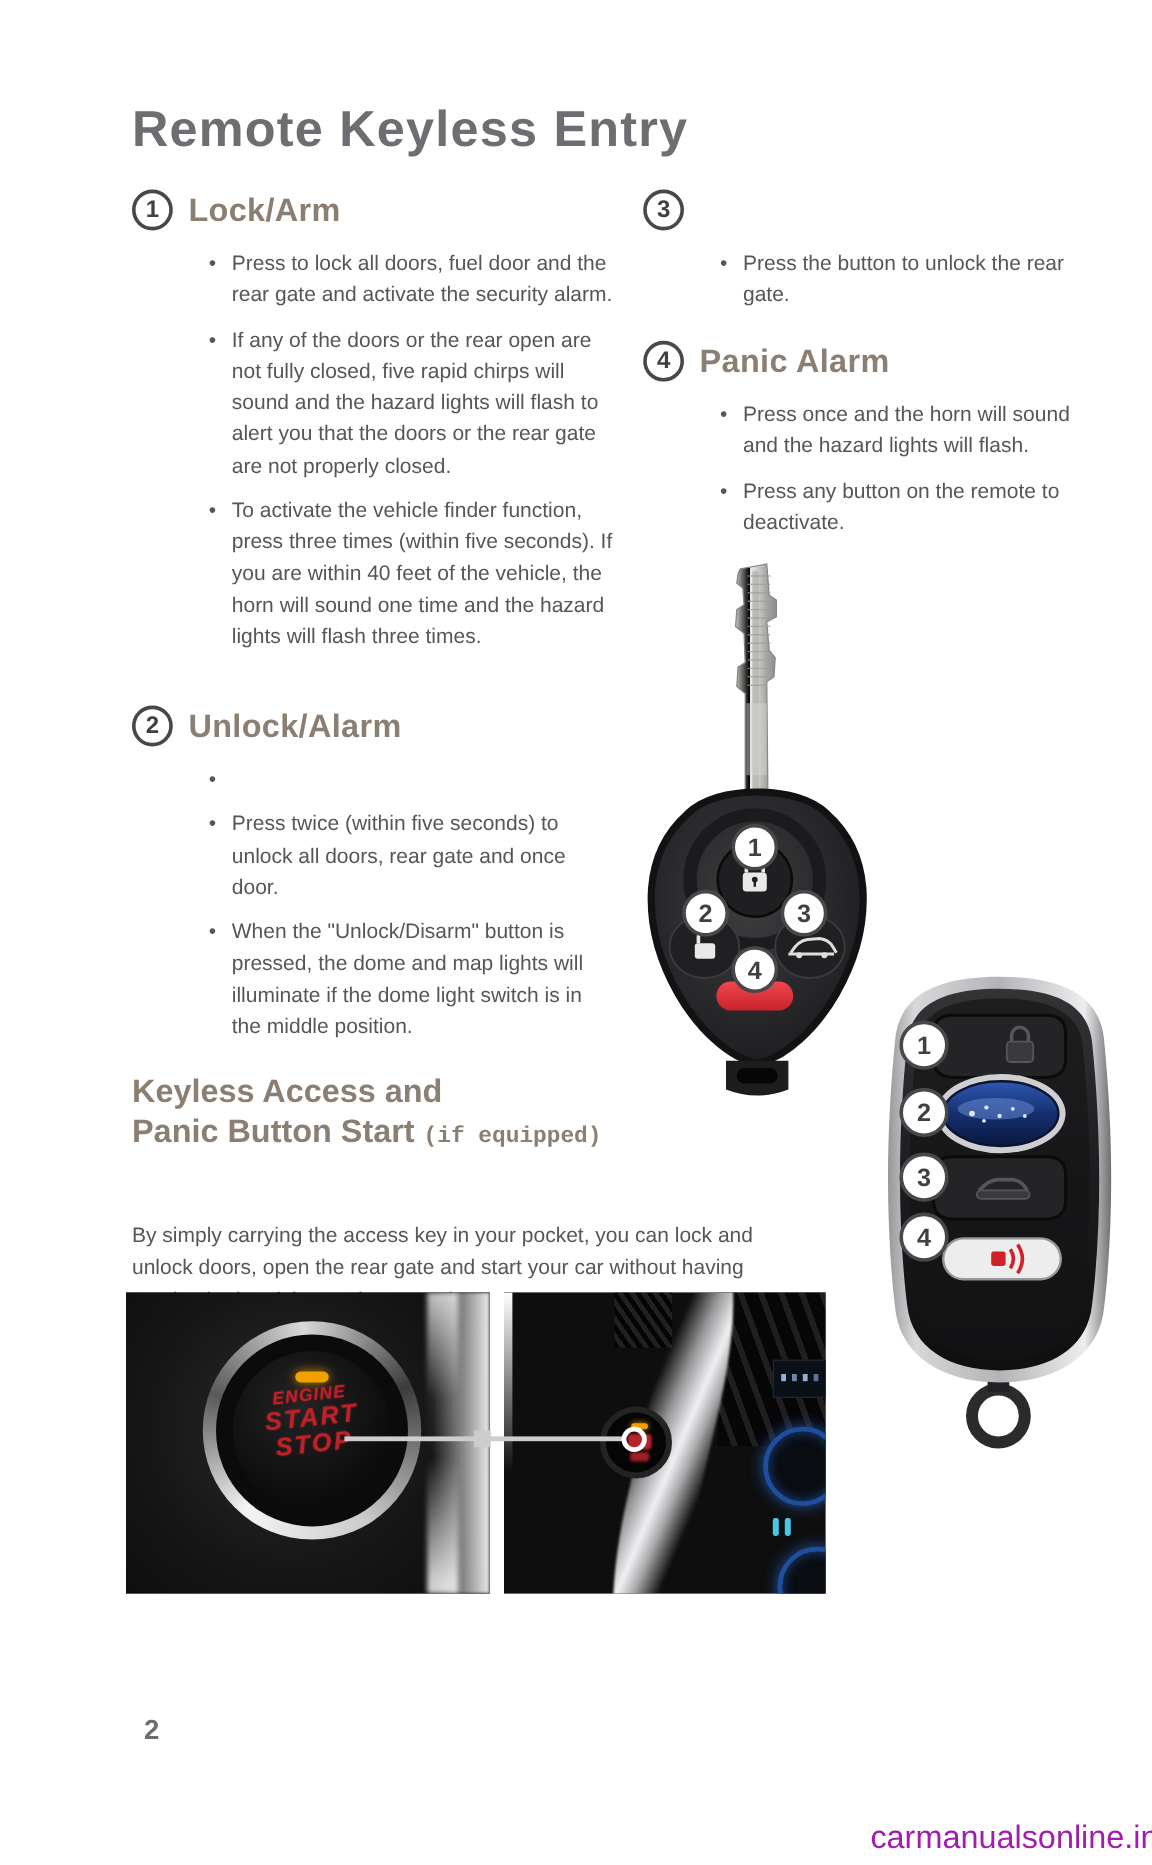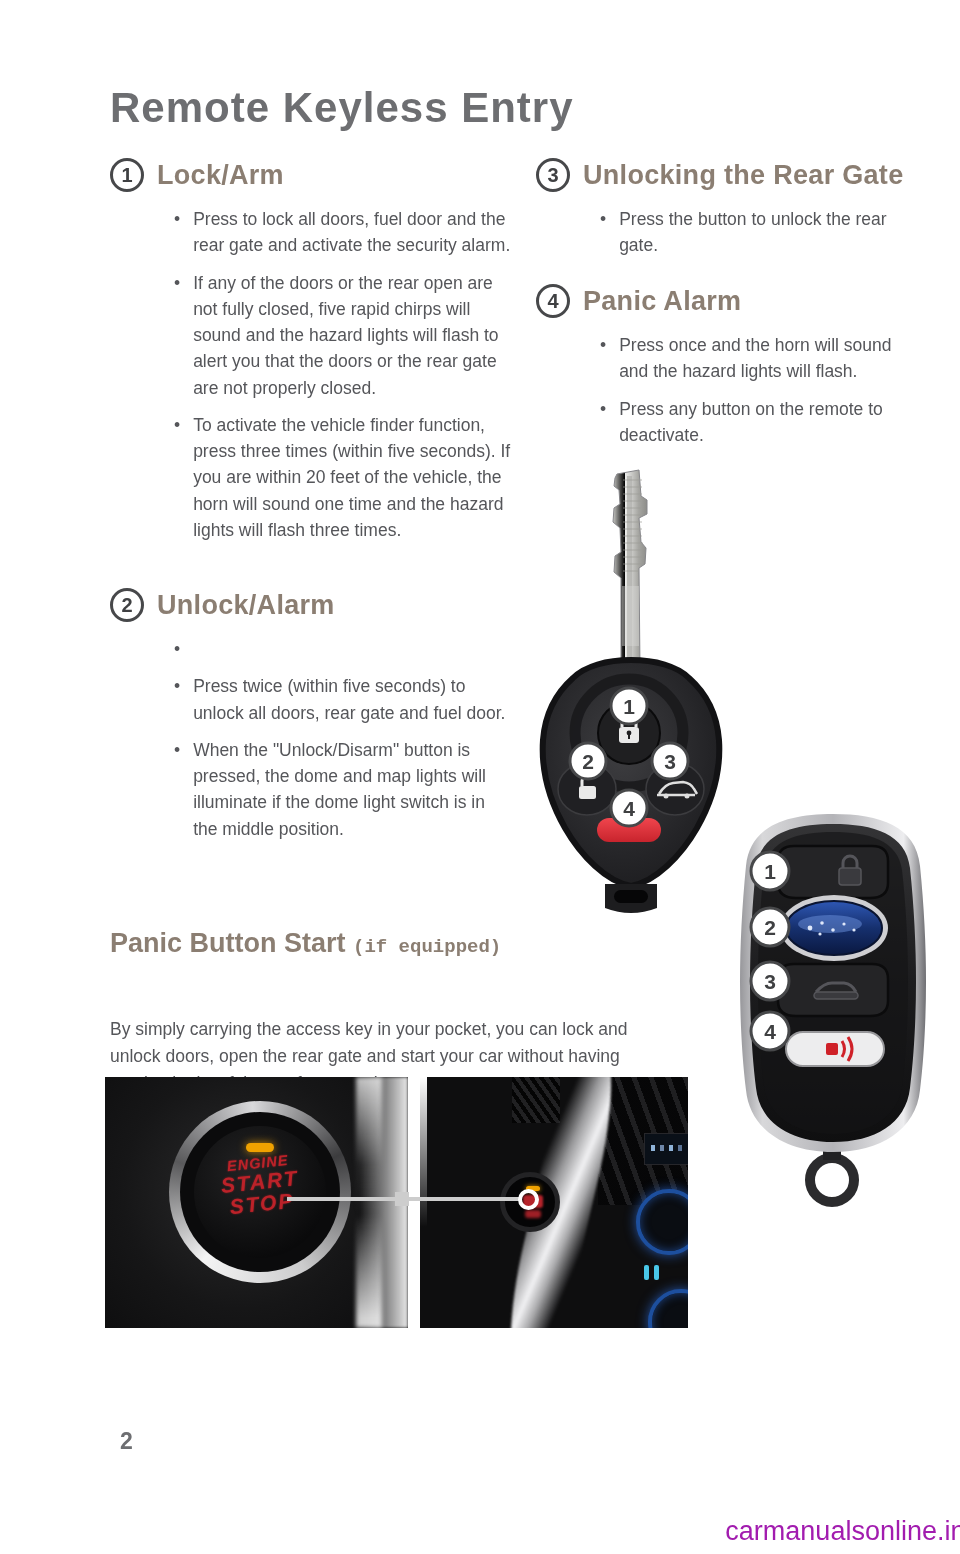--- a/index.html
+++ b/index.html
@@ -109,49 +109,48 @@
       <div class="bullet">
           <span class="dot">•</span>
           <span>Press to lock all doors, fuel door and the rear gate and activate the security alarm.</span>
         </div>
       <div class="bullet">
           <span class="dot">•</span>
           <span>If any of the doors or the rear open are not fully closed, five rapid chirps will sound and the hazard lights will flash to alert you that the doors or the rear gate are not properly closed.</span>
         </div>
       <div class="bullet">
           <span class="dot">•</span>
-          <span>To activate the vehicle finder function, press three times (within five seconds). If you are within 20 feet of the vehicle, the horn will sound one time and the hazard lights will flash three times.</span>
+          <span>To activate the vehicle finder function, press three times (within five seconds). If you are within 40 feet of the vehicle, the horn will sound one time and the hazard lights will flash three times.</span>
         </div>
     </div>
   </div>
 
   <div class="section left-col" style="left:70px;top:588px;width:430px;">
     <div class="sec-head">
       <div class="num-badge">2</div>
       <div class="sec-title">Unlock/Alarm</div>
     </div>
     <div class="bullets">
       <div class="bullet">
           <span class="dot">•</span>
         </div>
       <div class="bullet">
           <span class="dot">•</span>
-          <span>Press twice (within five seconds) to unlock all doors, rear gate and fuel door.</span>
+          <span>Press twice (within five seconds) to unlock all doors, rear gate and once door.</span>
         </div>
       <div class="bullet">
           <span class="dot">•</span>
           <span>When the "Unlock/Disarm" button is pressed, the dome and map lights will illuminate if the dome light switch is in the middle position.</span>
         </div>
     </div>
   </div>
 
   <div class="section right-col" style="left:496px;top:158px;width:424px;">
     <div class="sec-head">
       <div class="num-badge">3</div>
-      <div class="sec-title">Unlocking the Rear Gate</div>
     </div>
     <div class="bullets">
       <div class="bullet">
           <span class="dot">•</span>
           <span>Press the button to unlock the rear gate.</span>
         </div>
     </div>
   </div>
 
   <div class="section right-col" style="left:496px;top:284px;width:424px;">
@@ -165,21 +164,21 @@
           <span>Press once and the horn will sound and the hazard lights will flash.</span>
         </div>
       <div class="bullet">
           <span class="dot">•</span>
           <span>Press any button on the remote to deactivate.</span>
         </div>
     </div>
   </div>
 
   <div class="keyless-head">
-    <br>
+    <span>Keyless Access and</span><br>
     <span>Panic Button Start </span><span class="qual">(if equipped)</span>
   </div>
   <div class="keyless-body">By simply carrying the access key in your pocket, you can lock and unlock doors, open the rear gate and start your car without having to take the key fob out of your pocket.</div>
 
   <svg id="fig-key" class="fig" width="210" height="484" viewBox="0 0 210 484">
     <defs>
       <linearGradient id="bladeGrad" x1="0" y1="0" x2="1" y2="0">
         <stop offset="0" stop-color="#c9c9c5"></stop>
           <stop offset=".35" stop-color="#ececе8"></stop>
         <stop offset=".36" stop-color="#ececea"></stop>

